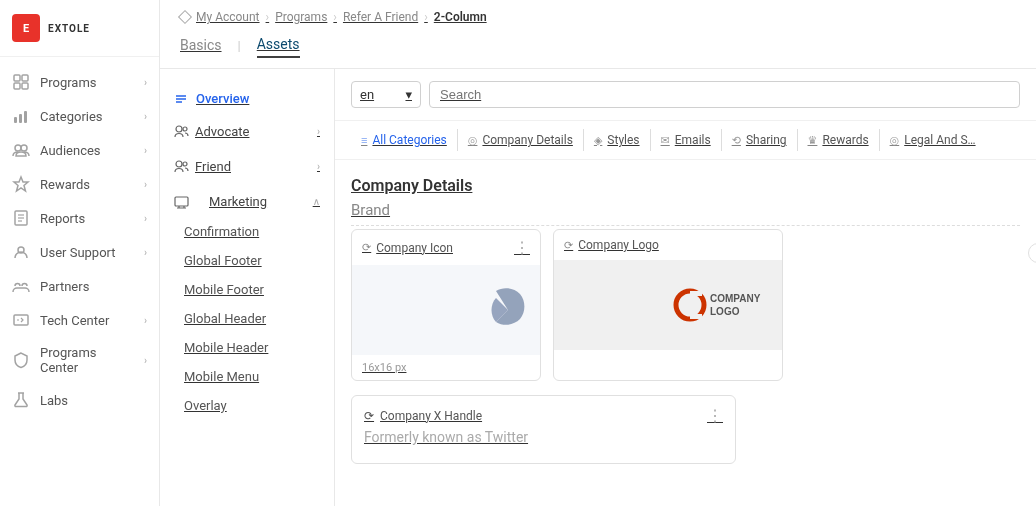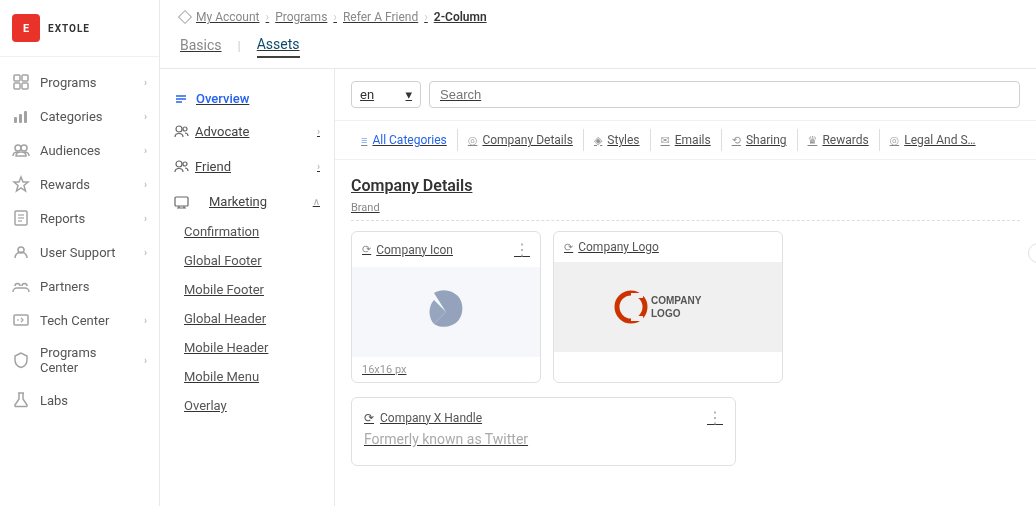--- a/index.html
+++ b/index.html
@@ -52,30 +52,30 @@
     
     .category-tabs { display: flex; align-items: center; gap: 0; padding: 8px 16px; border-bottom: 1px solid #f0f0f0; overflow-x: auto; white-space: nowrap; }
     .cat-tab { display: flex; align-items: center; gap: 5px; padding: 4px 10px; font-size: 12px; color: #555; cursor: pointer; border-right: 1px solid #ddd; }
     .cat-tab:last-child { border-right: none; }
     .cat-tab.active { color: #2563eb; }
     .cat-icon { font-size: 11px; opacity: 0.6; }
 
     
     .section-content { padding: 16px; }
     .section-title { font-size: 16px; font-weight: 600; color: #333; margin-bottom: 6px; }
-    .section-sub { font-size: 11px; color: #888; margin-bottom: 10px; border-bottom: 1px dashed #ddd; padding-bottom: 6px; }
+    .section-sub { font-size: 15px; color: #888; margin-bottom: 3px; border-bottom: 1px dashed #ddd; padding-bottom: 6px; }
 
     
     .cards-row { display: flex; gap: 12px; flex-wrap: nowrap; }
     .asset-card { border: 1px solid #e0e0e0; border-radius: 6px; width: 190px; flex-shrink: 0; overflow: hidden; background: #fff; }
     .card-header { display: flex; align-items: center; justify-content: space-between; padding: 8px 10px; }
     .card-title-row { display: flex; align-items: center; gap: 5px; font-size: 12px; color: #555; }
     .card-sync-icon { font-size: 11px; color: #888; }
     .card-menu { font-size: 16px; color: #aaa; cursor: pointer; }
-    .card-body { display: flex; align-items: center; justify-content: center; height: 90px; background: #f5f7fa; }
+    .card-body { display: flex; align-items: center; justify-content: flex-end; height: 90px; background: #f5f7fa; }
     .card-footer { padding: 6px 10px; font-size: 11px; color: #999; }
 
     
     .handle-section { margin-top: 14px; border: 1px solid #e0e0e0; border-radius: 6px; padding: 10px 12px; }
     .handle-header { display: flex; align-items: center; justify-content: space-between; margin-bottom: 4px; }
     .handle-title { display: flex; align-items: center; gap: 6px; font-size: 12px; color: #555; }
     .handle-sub { font-size: 14px; color: #aaa; margin-bottom: 8px; }
 
     
     svg { display: inline-block; vertical-align: middle; }

